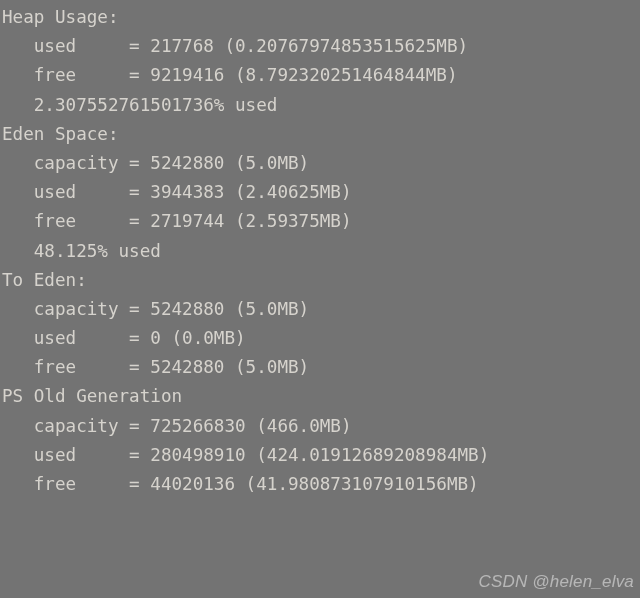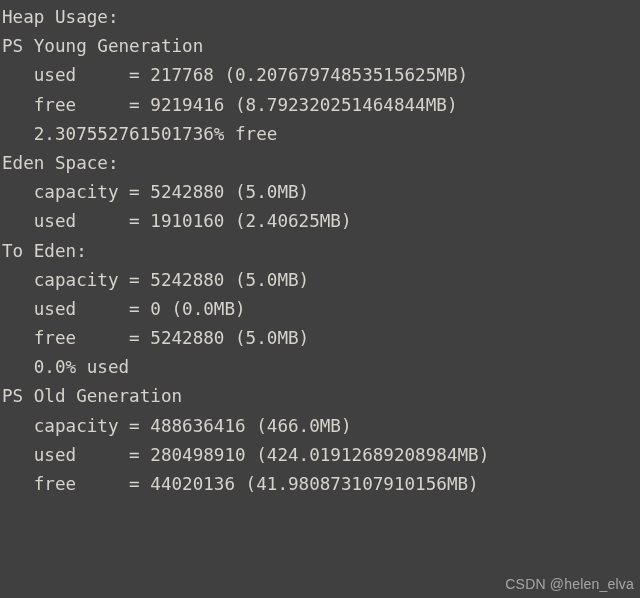--- a/index.html
+++ b/index.html
@@ -14,63 +14,64 @@
     overflow: hidden;
     position: relative;
     font-family: "DejaVu Sans Mono", "Liberation Mono", monospace;
   }
   #terminal {
     position: absolute;
     left: 0;
     top: 0;
     width: 640px;
     height: 598px;
-    background: #404040;
+    background: #737373;
     padding: 3px 0 0 2px;
     box-sizing: border-box;
   }
   .line {
     font-family: "DejaVu Sans Mono", "Liberation Mono", monospace;
     font-size: 17.6px;
     line-height: 29.2px;
     color: #d6d3cd;
     white-space: pre;
     letter-spacing: 0px;
     height: 29.2px;
   }
   #watermark {
     position: absolute;
     right: 6px;
     bottom: 6px;
     font-family: "Liberation Sans", "DejaVu Sans", sans-serif;
-    font-size: 14px;
+    font-size: 17px;
     color: rgba(225, 225, 225, 0.62);
     white-space: pre;
     letter-spacing: 0.2px;
     pointer-events: none;
+    font-style: italic;
   }
 </style>
 </head>
 <body>
 
 <div id="terminal">
   <div id="terminal-lines">
       <div class="line">Heap Usage:</div>
-      <div class="line">PS Young Generation</div>
       <div class="line">   used     = 217768 (0.20767974853515625MB)</div>
       <div class="line">   free     = 9219416 (8.792320251464844MB)</div>
-      <div class="line">   2.307552761501736% free</div>
+      <div class="line">   2.307552761501736% used</div>
       <div class="line">Eden Space:</div>
       <div class="line">   capacity = 5242880 (5.0MB)</div>
-      <div class="line">   used     = 1910160 (2.40625MB)</div>
+      <div class="line">   used     = 3944383 (2.40625MB)</div>
+      <div class="line">   free     = 2719744 (2.59375MB)</div>
+      <div class="line">   48.125% used</div>
       <div class="line">To Eden:</div>
       <div class="line">   capacity = 5242880 (5.0MB)</div>
       <div class="line">   used     = 0 (0.0MB)</div>
       <div class="line">   free     = 5242880 (5.0MB)</div>
-      <div class="line">   0.0% used</div>
       <div class="line">PS Old Generation</div>
-      <div class="line">   capacity = 488636416 (466.0MB)</div>
+      <div class="line">   capacity = 725266830 (466.0MB)</div>
       <div class="line">   used     = 280498910 (424.01912689208984MB)</div>
       <div class="line">   free     = 44020136 (41.980873107910156MB)</div>
     </div>
 </div>
 
 <div id="watermark">CSDN @helen_elva</div>
 
 </body></html>

